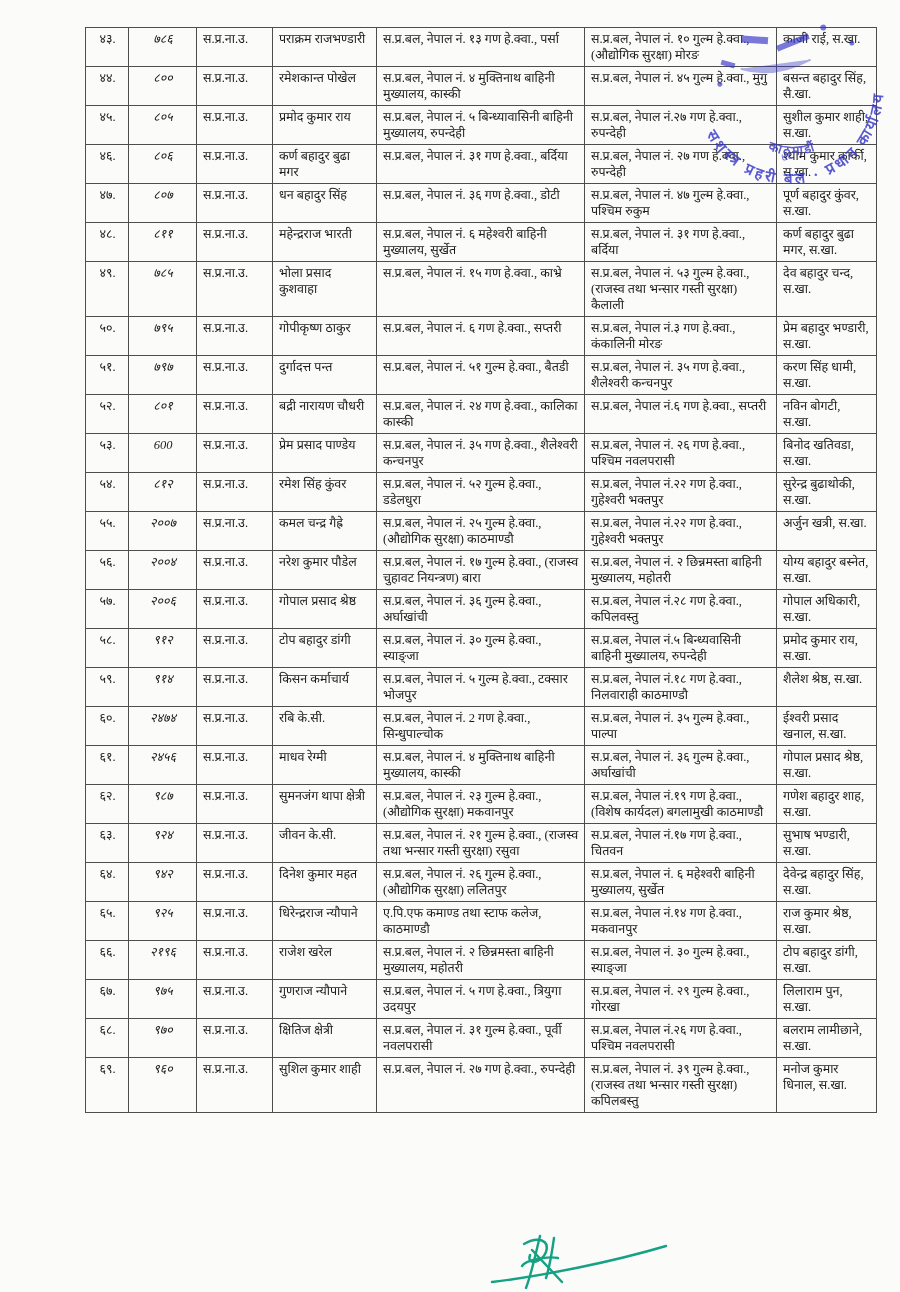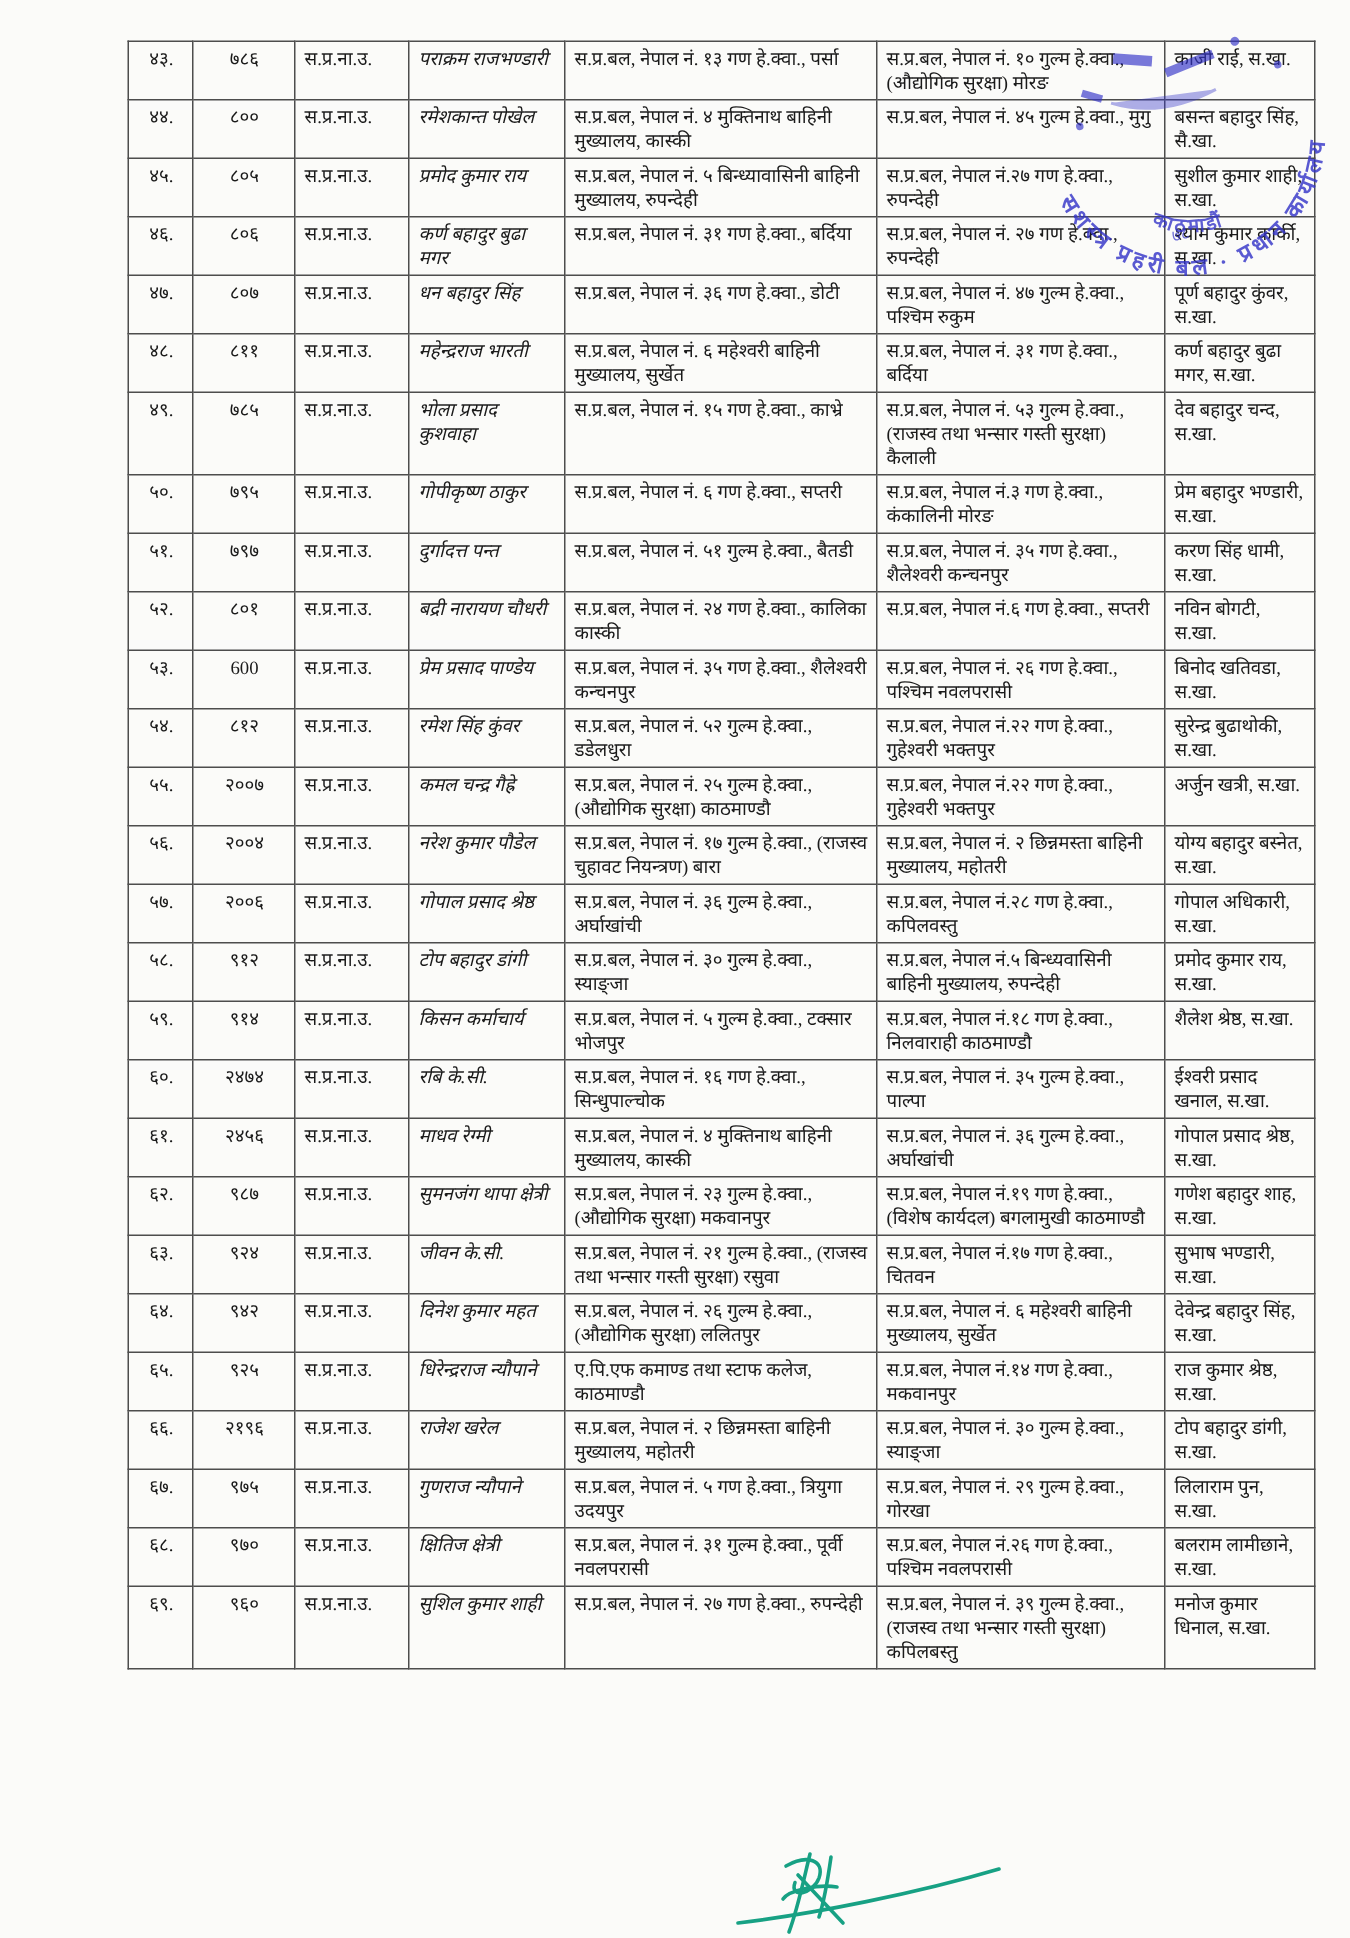--- a/index.html
+++ b/index.html
@@ -20,23 +20,23 @@
     font-size: 12.5px;
     line-height: 16px;
   }
   table.transfer-table td {
     border: 1px solid #4d4d4d;
     vertical-align: top;
     padding: 3px 5px 3px 6px;
     word-wrap: break-word;
   }
   td.c-sn   { width: 43px;  text-align: center; }
-  td.c-id   { width: 68px;  text-align: center; }
+  td.c-id   { width: 68px;  text-align: center; font-style: italic; }
   td.c-rank { width: 76px; margin-left: 39px;  }
-  td.c-name { width: 104px; font-style: italic; }
+  td.c-name { width: 104px; }
   td.c-from { width: 208px; }
   td.c-to   { width: 192px; margin-left: 20px; }
   td.c-rep  { width: 100px; margin-top: 46px; }
   .stamp-wrap {
     position: absolute;
     left: 638px; top: 8px;
     width: 262px; height: 340px;
     pointer-events: none;
     opacity: 0.88;
   }
@@ -205,21 +205,21 @@
       <td class="c-name">किसन कर्माचार्य</td>
       <td class="c-from">स.प्र.बल, नेपाल नं. ५ गुल्म हे.क्वा., टक्सार भोजपुर</td>
       <td class="c-to">स.प्र.बल, नेपाल नं.१८ गण हे.क्वा., निलवाराही काठमाण्डौ</td>
       <td class="c-rep">शैलेश श्रेष्ठ, स.खा.</td>
     </tr>
         <tr>
       <td class="c-sn">६०.</td>
       <td class="c-id">२४७४</td>
       <td class="c-rank">स.प्र.ना.उ.</td>
       <td class="c-name">रबि के.सी.</td>
-      <td class="c-from">स.प्र.बल, नेपाल नं. १६ गण हे.क्वा., सिन्धुपाल्चोक</td>
+      <td class="c-from">स.प्र.बल, नेपाल नं. 2 गण हे.क्वा., सिन्धुपाल्चोक</td>
       <td class="c-to">स.प्र.बल, नेपाल नं. ३५ गुल्म हे.क्वा., पाल्पा</td>
       <td class="c-rep">ईश्वरी प्रसाद खनाल, स.खा.</td>
     </tr>
         <tr>
       <td class="c-sn">६१.</td>
       <td class="c-id">२४५६</td>
       <td class="c-rank">स.प्र.ना.उ.</td>
       <td class="c-name">माधव रेग्मी</td>
       <td class="c-from">स.प्र.बल, नेपाल नं. ४ मुक्तिनाथ बाहिनी मुख्यालय, कास्की</td>
       <td class="c-to">स.प्र.बल, नेपाल नं. ३६ गुल्म हे.क्वा., अर्घाखांची</td>

